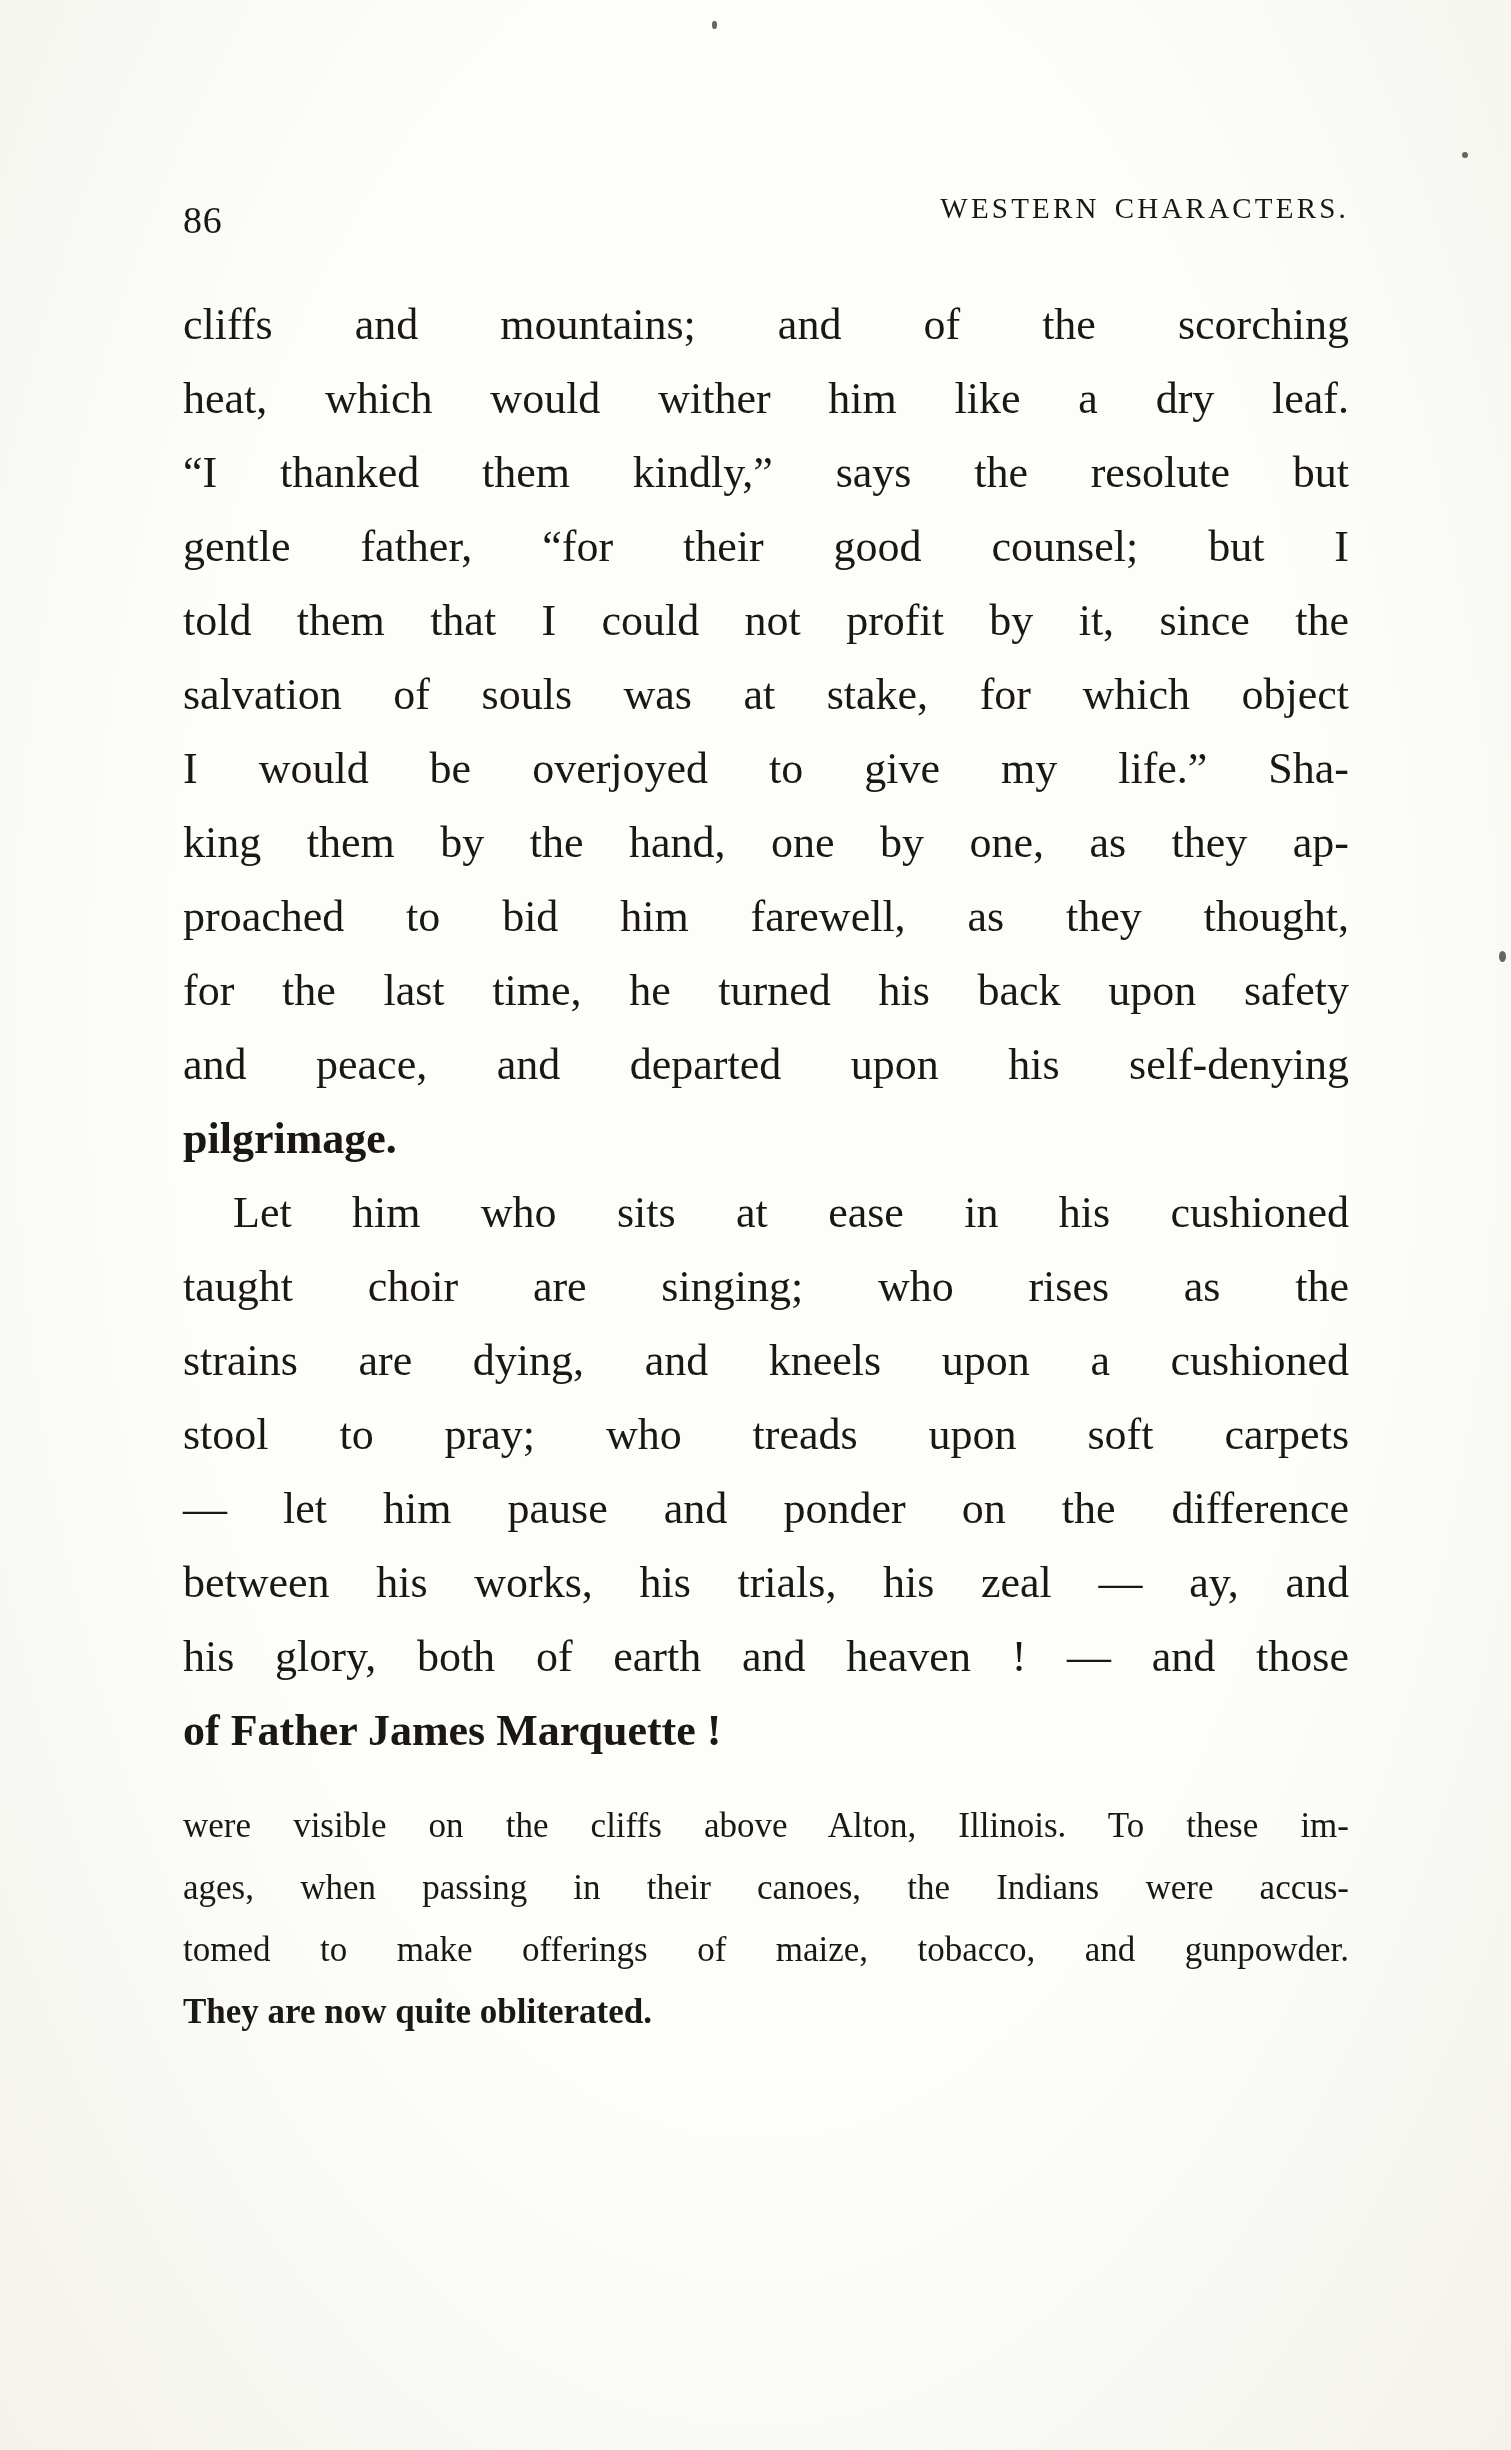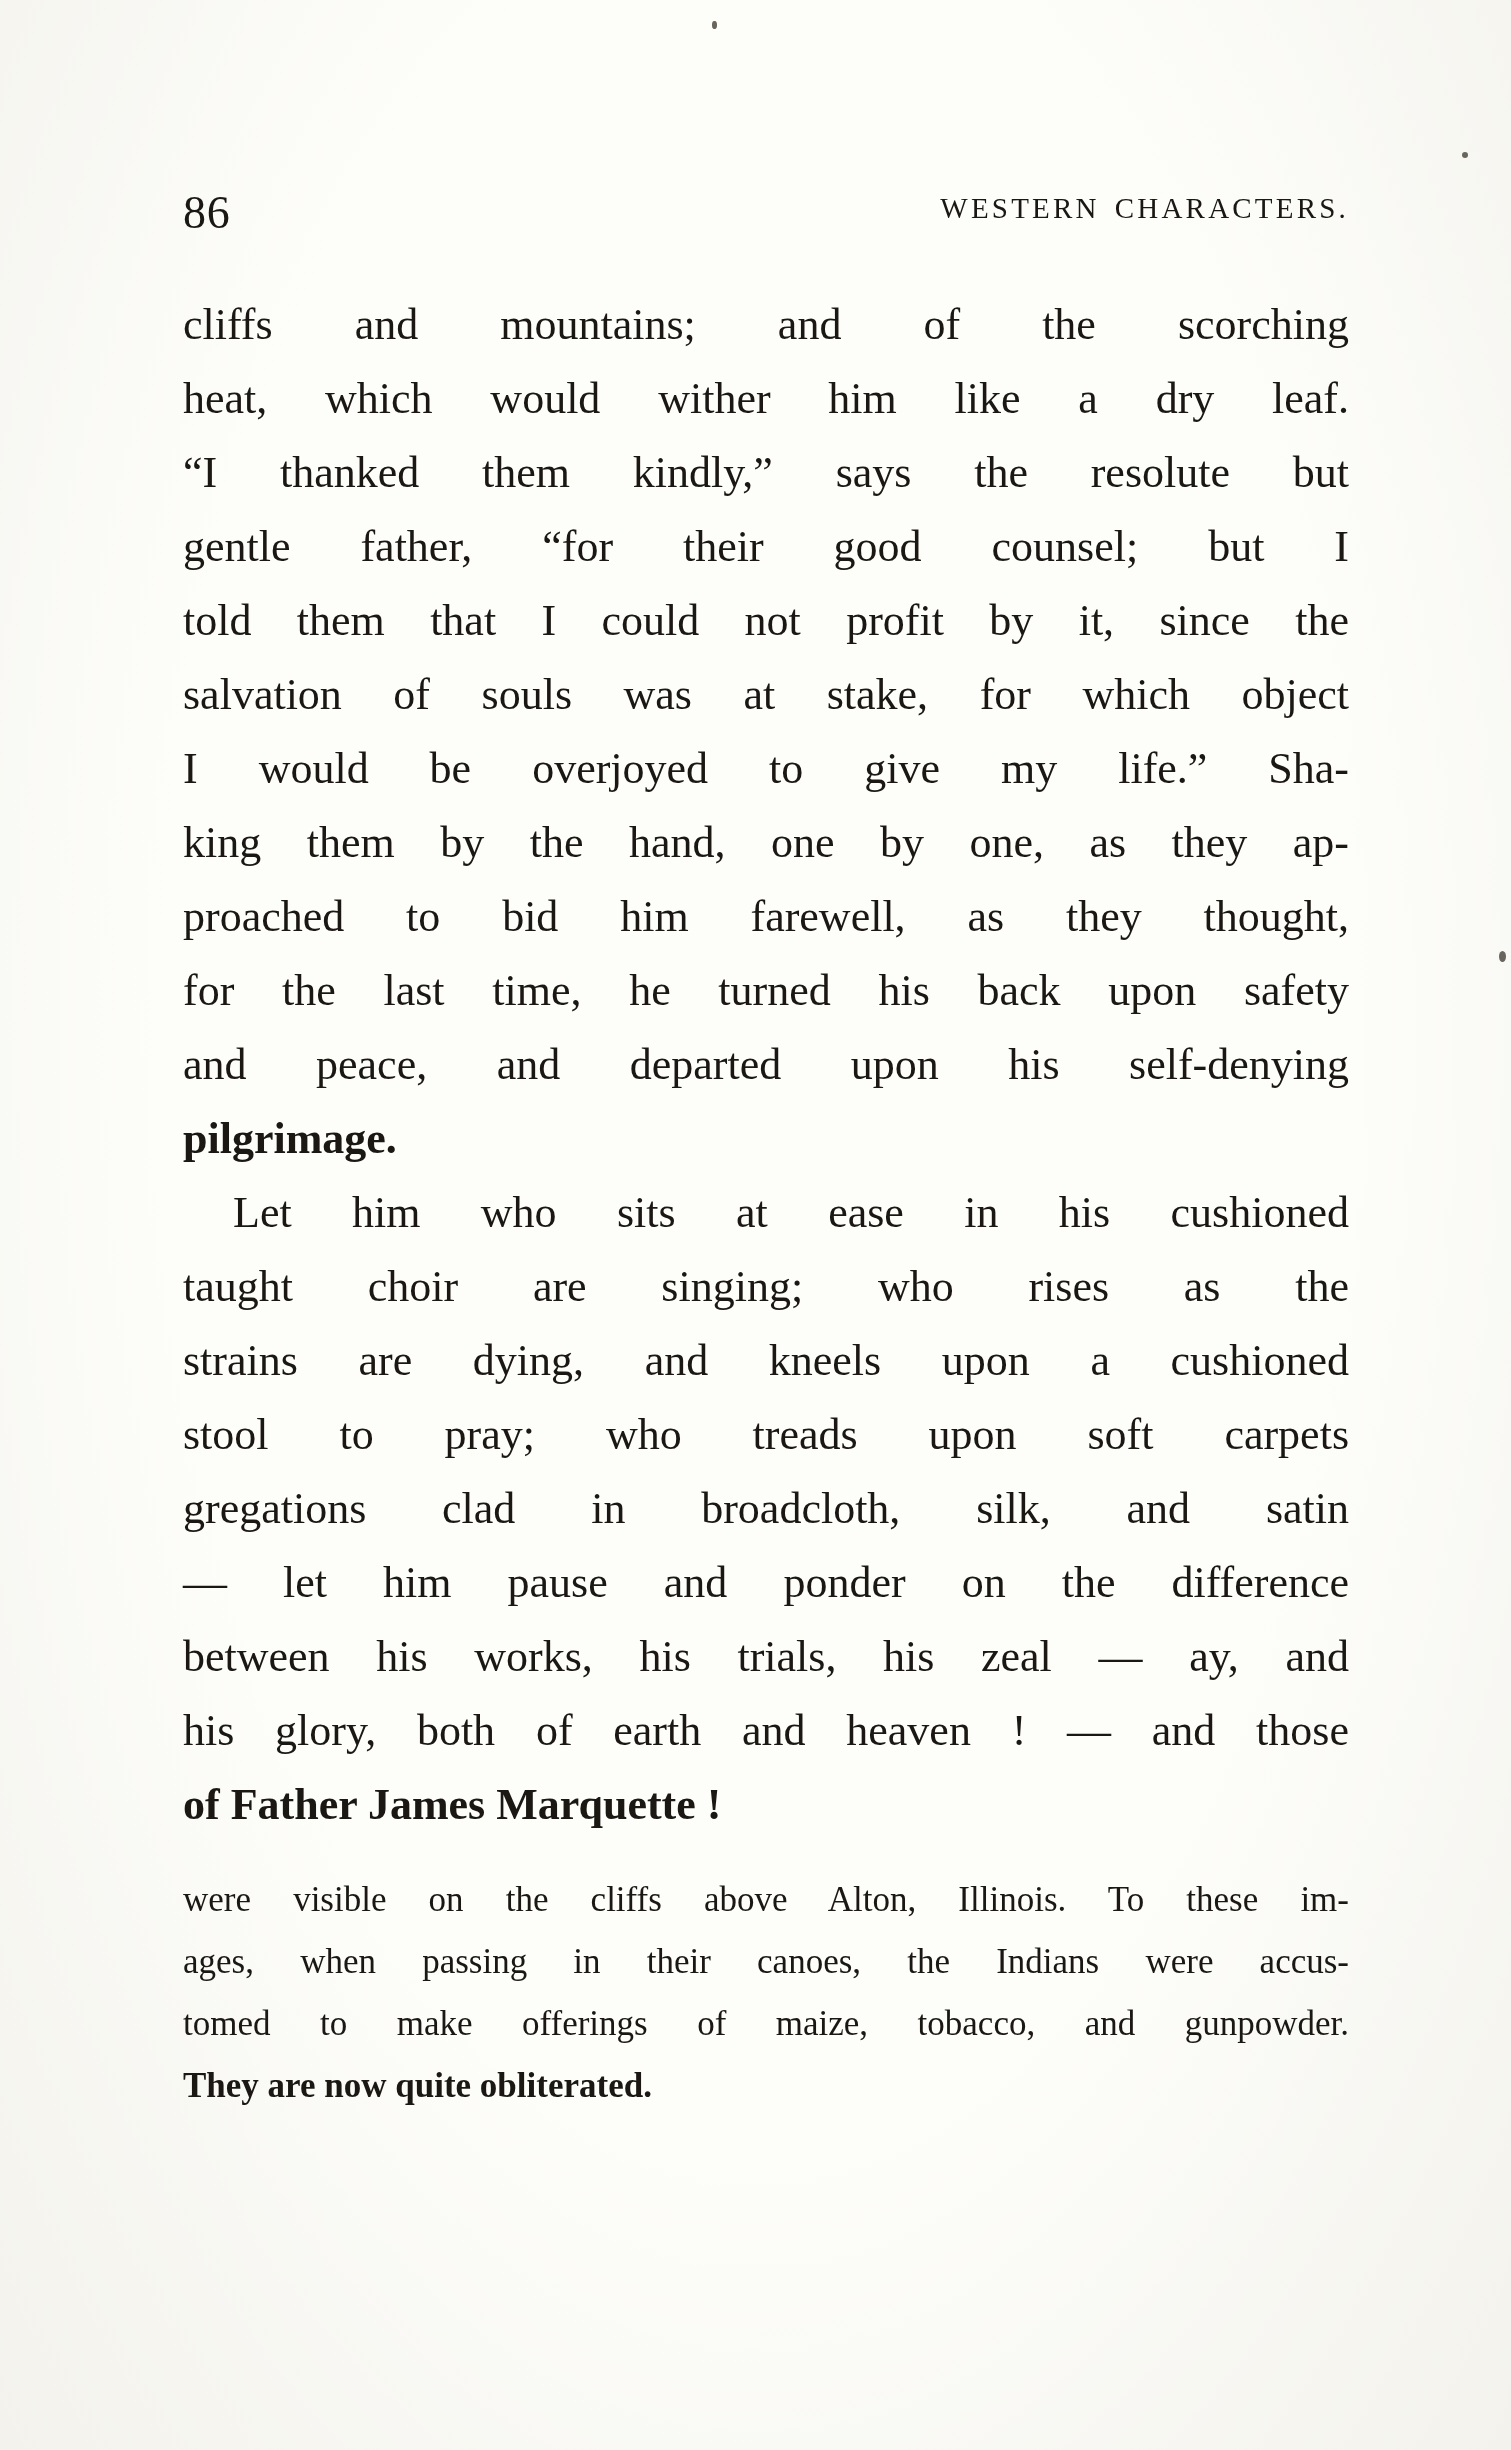--- a/index.html
+++ b/index.html
@@ -22,22 +22,22 @@
     width: 1166px;
   }
   .running-head {
     position: relative;
     height: 50px;
     margin-top: 186px;
   }
   .page-number {
     position: absolute;
     left: 0;
-    top: 0;
-    font-size: 46px;
+    top: 12px;
+    font-size: 38px;
     letter-spacing: 0.8px;
   }
   .header-title {
     position: absolute;
     left: 0;
     right: 0;
     top: 6.3px;
     text-align: right;
     font-size: 29px;
     letter-spacing: 3.2px;
@@ -99,21 +99,20 @@
         <div class="line">proached to bid him farewell, as they thought,</div>
         <div class="line">for the last time, he turned his back upon safety</div>
         <div class="line">and peace, and departed upon his self-denying</div>
         <div class="line last">pilgrimage.</div>
       </div>
       <div class="paragraph">
         <div class="line indent">Let him who sits at ease in his cushioned</div>
         <div class="line">taught choir are singing; who rises as the</div>
         <div class="line">strains are dying, and kneels upon a cushioned</div>
         <div class="line">stool to pray; who treads upon soft carpets</div>
-        <div class="line">gregations clad in broadcloth, silk, and satin</div>
         <div class="line">— let him pause and ponder on the difference</div>
         <div class="line">between his works, his trials, his zeal — ay, and</div>
         <div class="line">his glory, both of earth and heaven ! — and those</div>
         <div class="line last">of Father James Marquette !</div>
       </div>
     </div>
 
   <div class="footnote">
       <div class="line">were visible on the cliffs above Alton, Illinois.  To these im-</div>
       <div class="line">ages, when passing in their canoes, the Indians were accus-</div>

